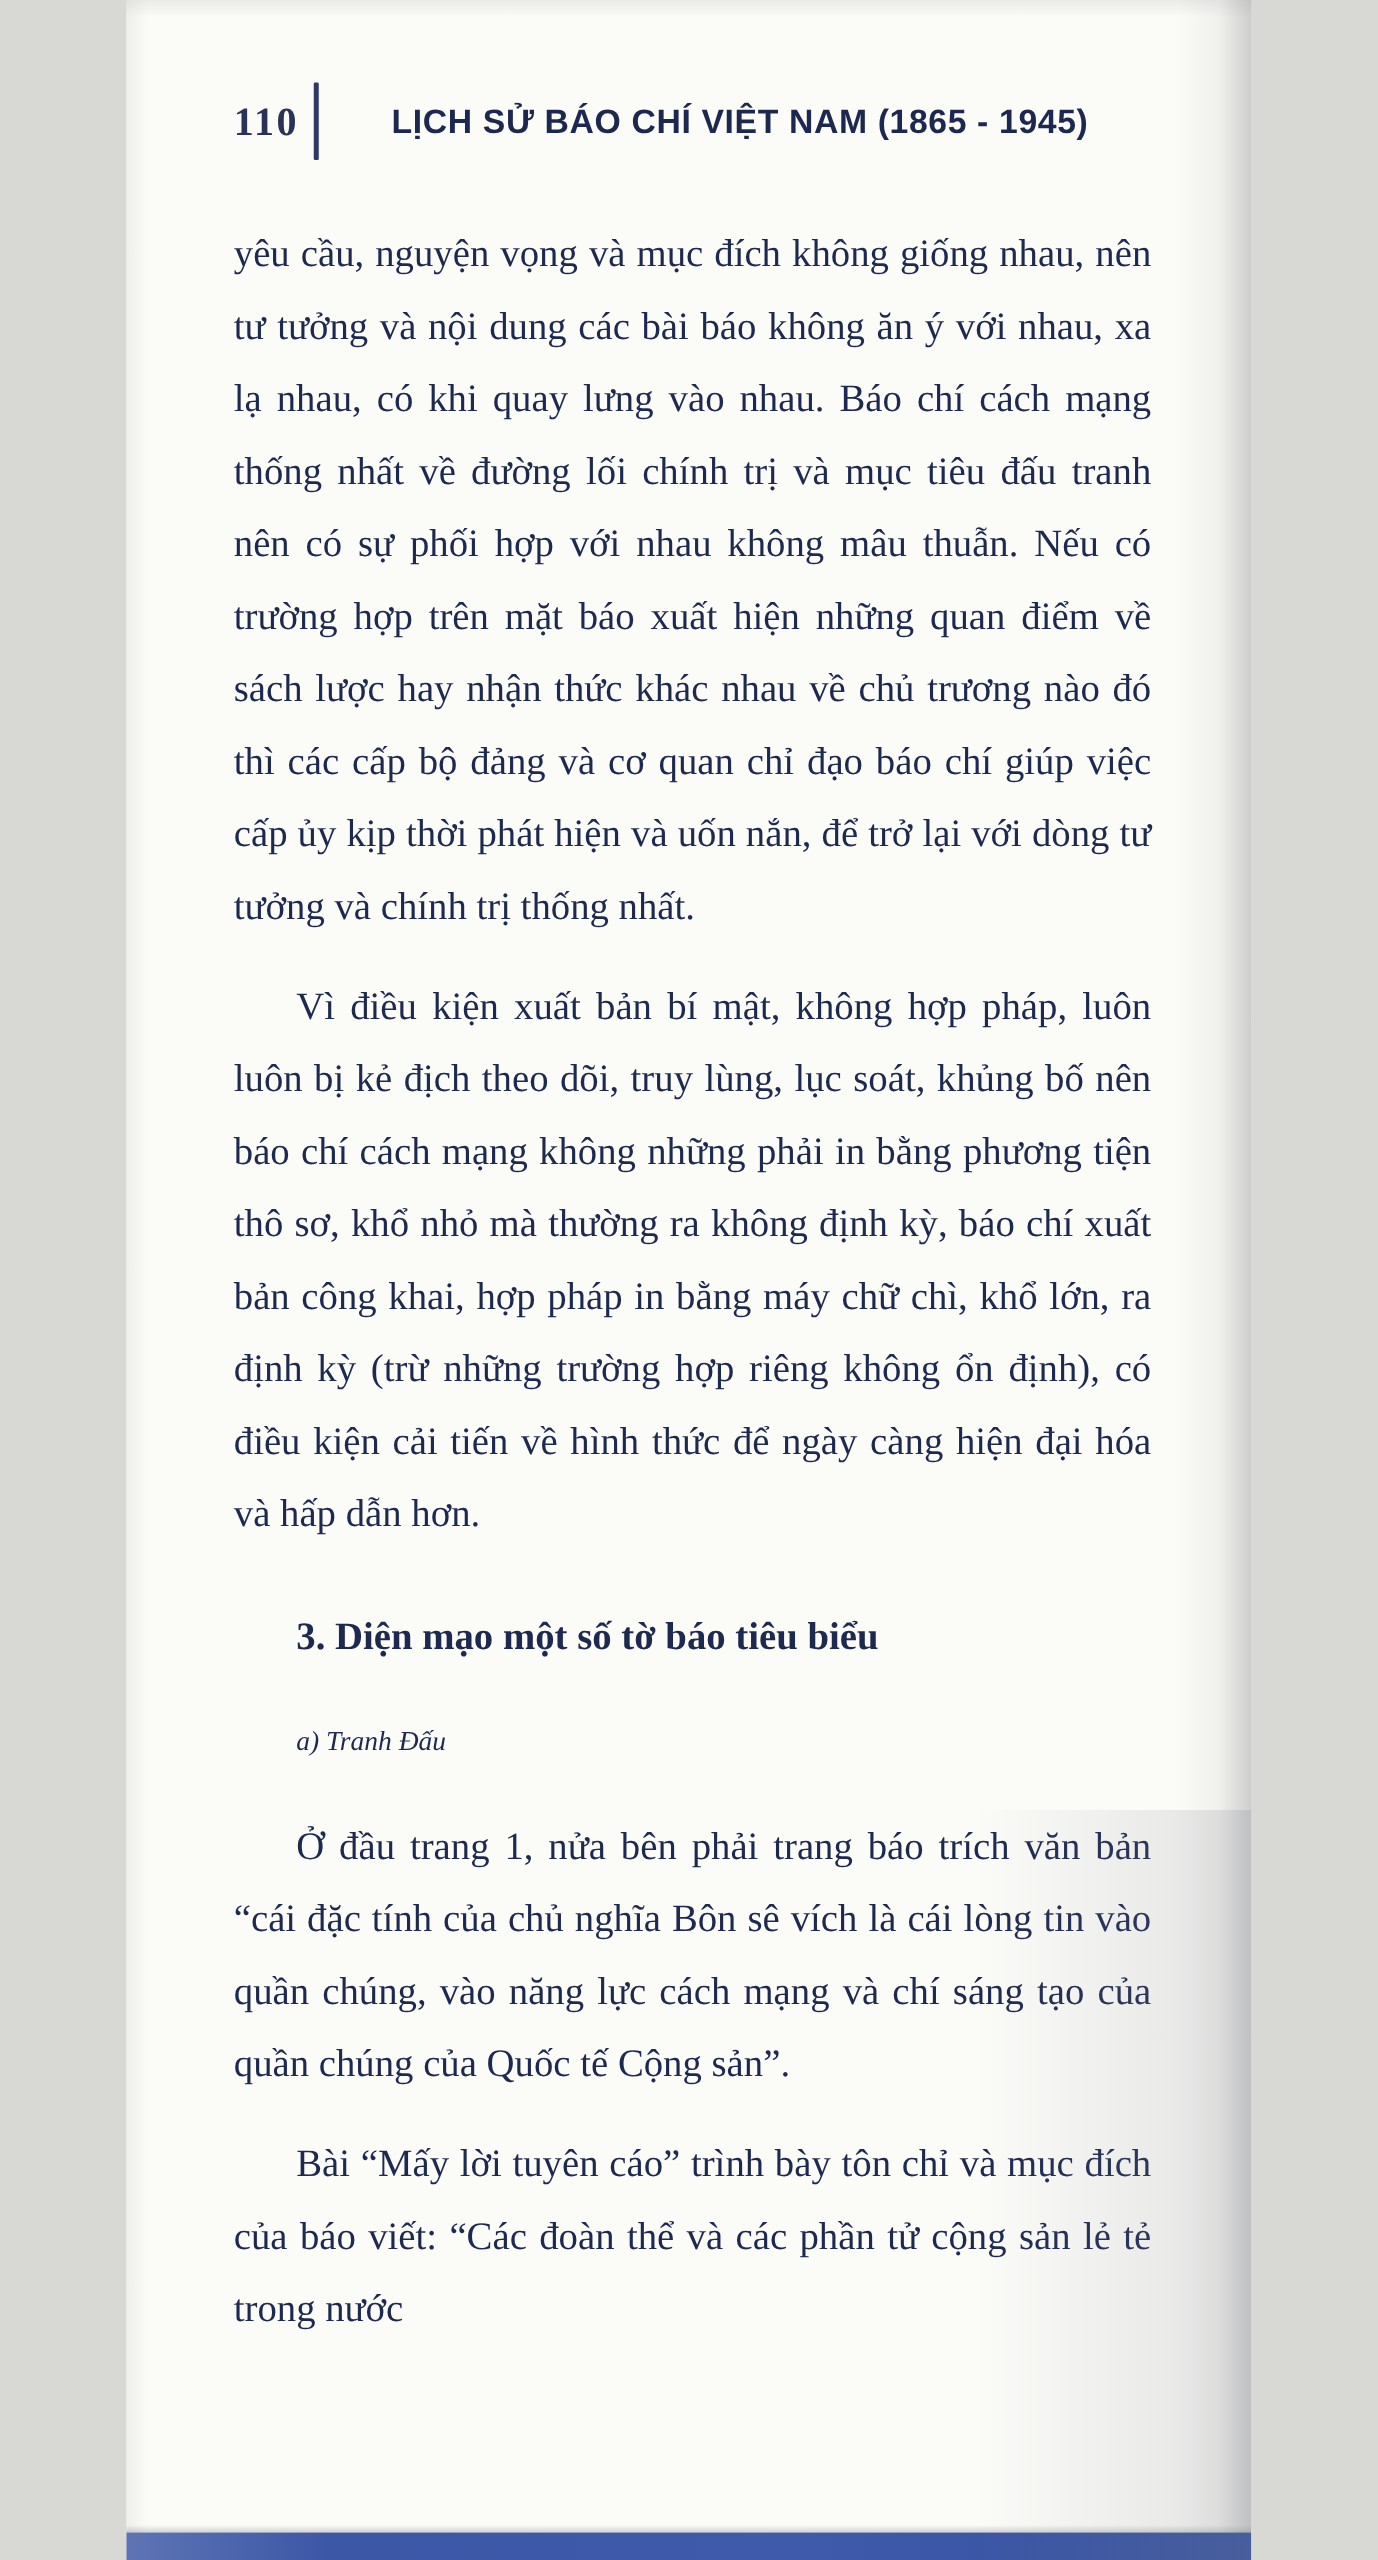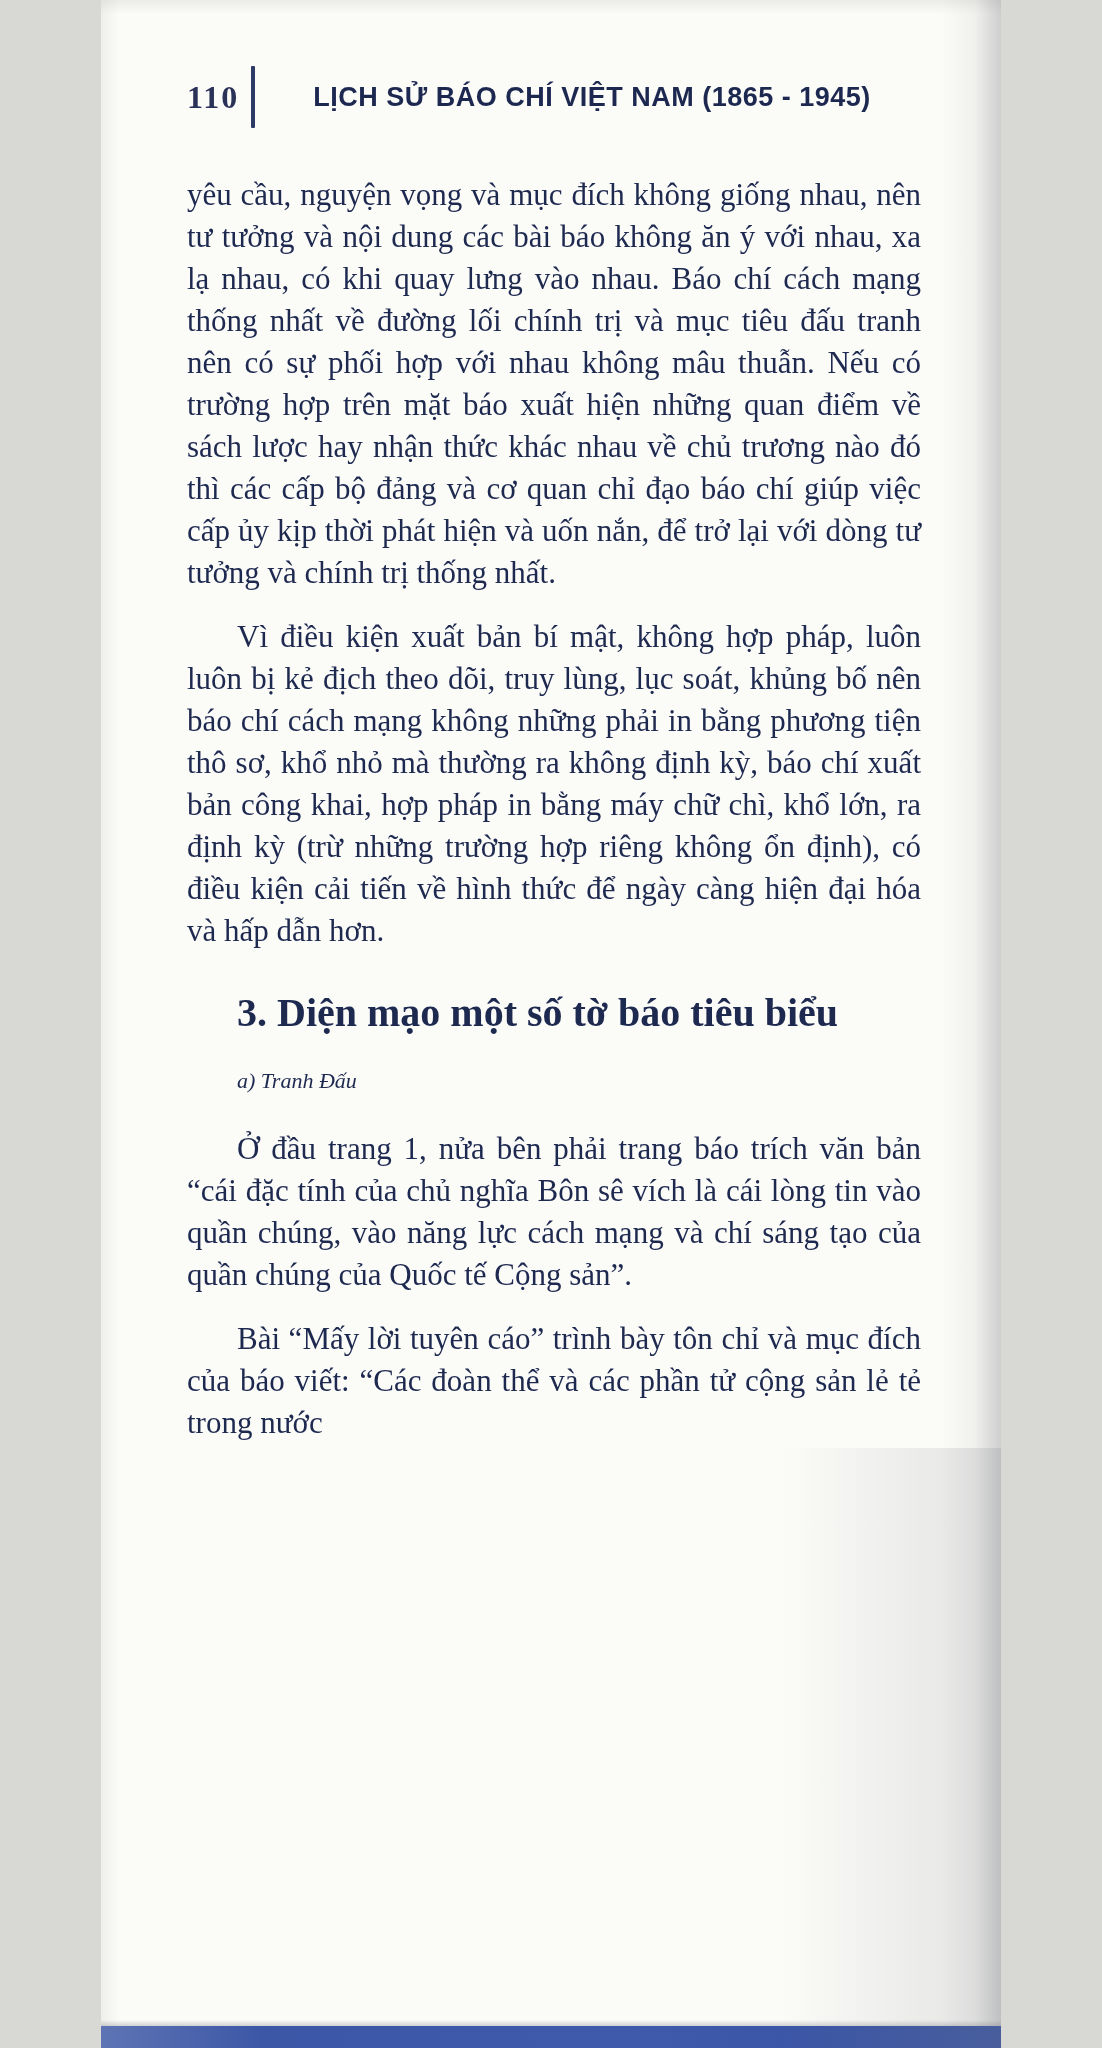--- a/index.html
+++ b/index.html
@@ -60,33 +60,33 @@
     text-align: center;
     font-size: 27px;
     font-weight: bold;
     letter-spacing: 0.5px;
     color: #1d2850;
     font-family: "Liberation Sans", "DejaVu Sans", sans-serif;
   }
 
   .page-body {
     font-size: 31px;
-    line-height: 42px;
+    line-height: 58px;
     text-align: justify;
   }
   .para {
     margin: 0 0 22px 0;
     text-indent: 50px;
   }
   .para.no-indent {
     text-indent: 0;
   }
   .section-heading {
     margin: 40px 0 22px 0;
-    font-size: 40px;
+    font-size: 31px;
     font-weight: bold;
     text-indent: 50px;
     text-align: left;
   }
   .sub-heading {
     margin: 26px 0 26px 0;
     font-size: 22px;
     font-weight: normal;
     font-style: italic;
     text-indent: 50px;

